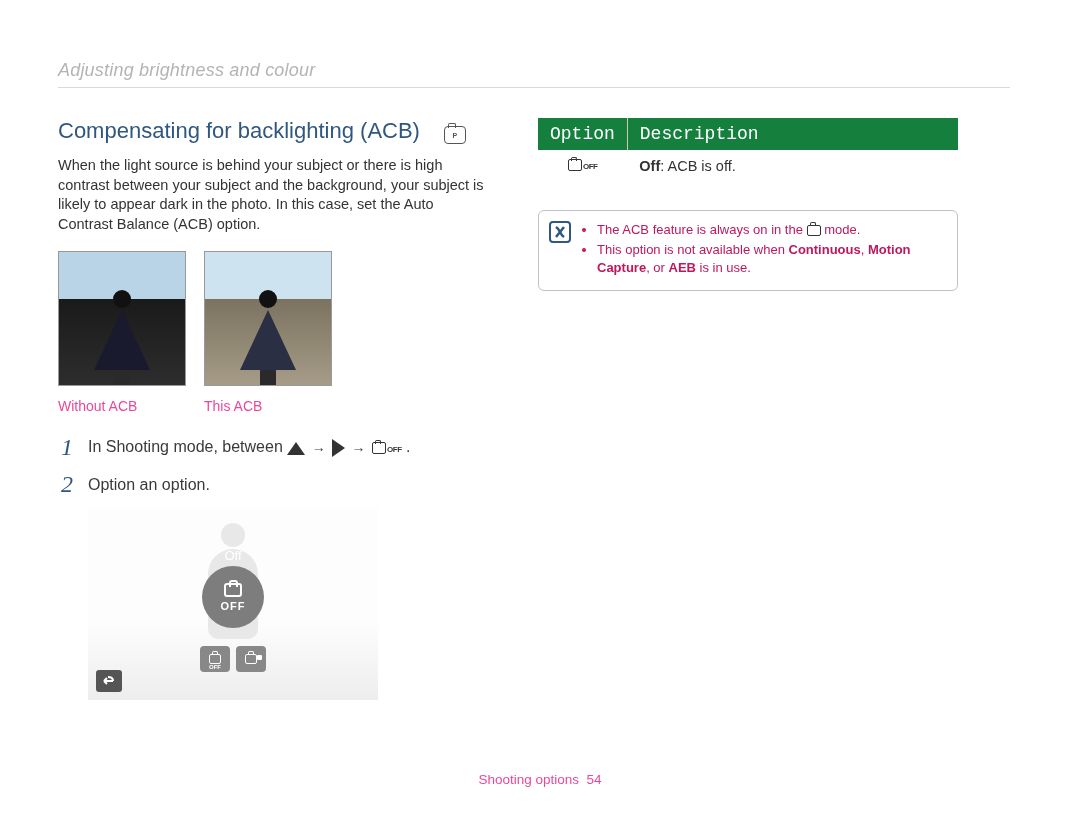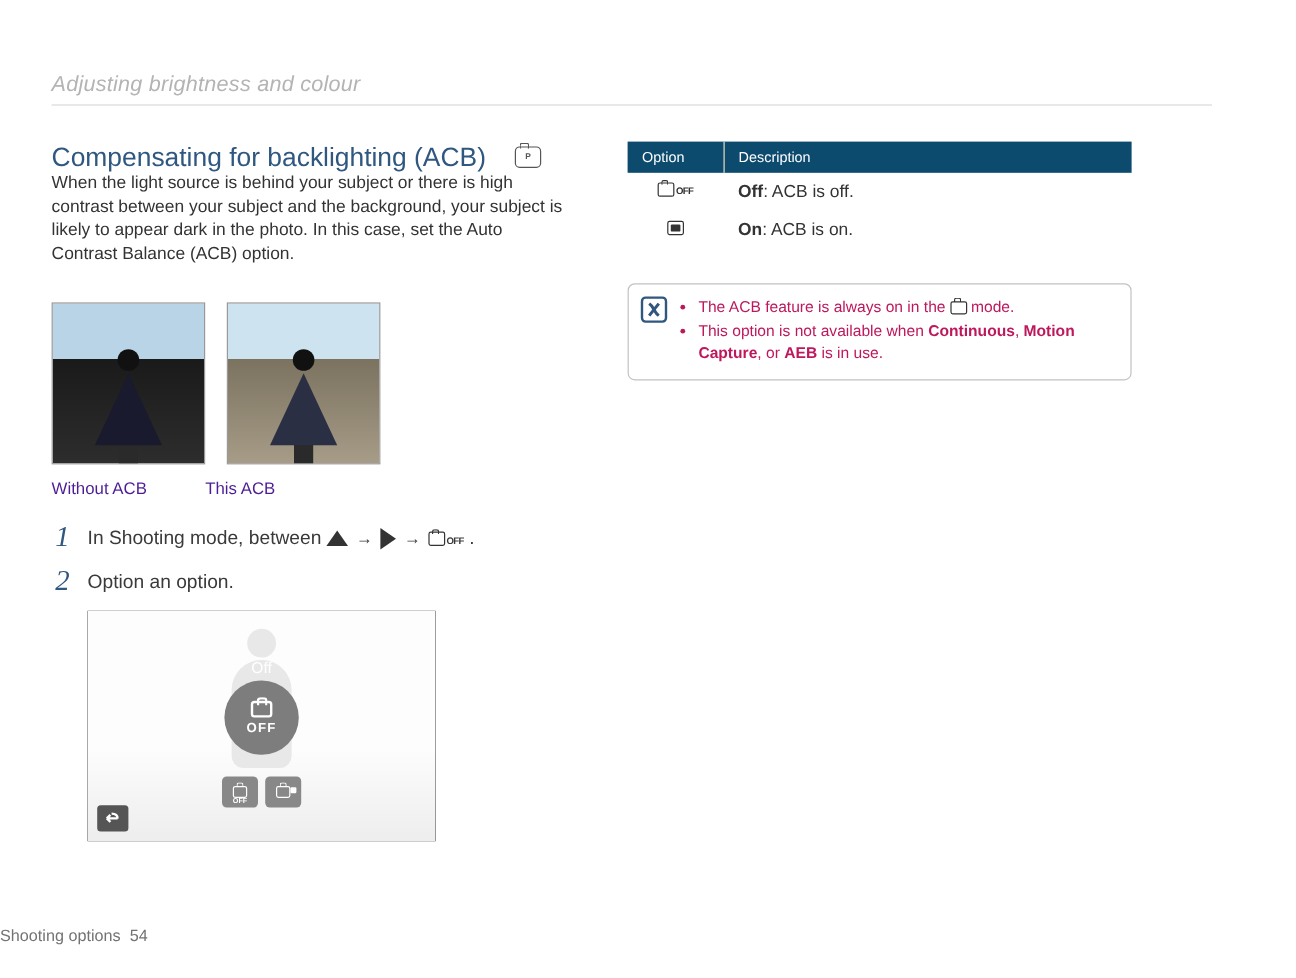--- a/index.html
+++ b/index.html
@@ -5,21 +5,21 @@
   * { box-sizing: border-box; margin: 0; padding: 0; }
   body {
     font-family: "Helvetica Neue", Arial, sans-serif;
     background: #fff;
     width: 1080px;
     height: 815px;
     position: relative;
     color: #3a3a3a;
   }
   .page {
-    padding: 60px 70px 40px 43px;
+    padding: 60px 70px 40px 58px;
   }
   .breadcrumb {
     font-size: 18px;
     color: #b4b4b4;
     font-weight: 300;
     font-style: italic;
     letter-spacing: 0.2px;
     border-bottom: 1px solid #d9d9d9;
     padding-bottom: 6px;
     margin-bottom: 30px;
@@ -28,23 +28,23 @@
     display: flex;
     gap: 50px;
   }
   .col-left { width: 430px; }
   .col-right { width: 420px; }
   .section-title {
     font-size: 22px;
     color: #2f577f;
     font-weight: 400;
     display: flex;
-    align-items: center;
+    align-items: flex-end;
     gap: 24px;
-    margin-bottom: 0;
+    margin-bottom: 12px;
   }
   .mode-icon {
     width: 22px; height: 18px;
     border: 1.6px solid #555;
     border-radius: 4px;
     position: relative;
     display: inline-block;
   }
   .mode-icon::after {
     content:"";
@@ -61,21 +61,21 @@
     font-weight:bold;
     color:#555;
     left:50%; top:50%;
     transform:translate(-50%,-50%);
   }
   .body-text {
     font-size: 14.5px;
     line-height: 1.35;
     color: #333;
     font-weight: 300;
-    margin-bottom: 30px;
+    margin-bottom: 17px;
   }
   .photos {
     display:flex;
     gap:18px;
     margin-bottom:12px;
   }
   .photo {
     width: 128px;
     height: 135px;
     border: 1px solid #999;
@@ -100,22 +100,22 @@
     border-right:28px solid transparent;
     border-top:60px solid #1a1a2e;
     transform:rotate(180deg);
     margin:0 auto;
   }
   .photo .silhouette .legs {
     width:16px;height:18px;background:#2a2a2a;margin:-2px auto 0;
   }
   .photo.bright .silhouette .dress { border-top-color:#2a2f44; }
   .photo-labels {
-    display:flex; 
-    font-size:14px; color:#4c1d95; font-weight:300;
+    display:flex; gap:18px;
+    font-size:14px; color:#ec4899; font-weight:300;
     margin-bottom:20px;
   }
   .photo-labels span { width:128px; }
   .steps { list-style:none; }
   .steps li {
     display:flex;
     gap:12px;
     font-size:16px;
     color:#3a3a3a;
     margin-bottom:10px;
@@ -208,22 +208,22 @@
   .back-btn{
     position:absolute;left:8px;bottom:8px;
     width:26px;height:22px;background:#555;border-radius:3px;
     display:flex;align-items:center;justify-content:center;
   }
   .back-btn svg{fill:none;stroke:#fff;stroke-width:2;}
 
   
   .opt-table{width:100%;border-collapse:collapse;}
   .opt-table thead th{
-    background:#0c4a6e;color:#fff;font-weight:400;font-size:12px;
-    text-align:left;padding:6px 12px;
+    background:#15803d;color:#fff;font-weight:400;font-size:18px;
+    text-align:left;padding:6px 12px;font-family:Liberation Mono, monospace;
   }
   .opt-table thead th:first-child{width:80px;border-right:1px solid #cfc9b0;}
   .opt-table td{
     padding:8px 12px;font-size:14.5px;color:#333;font-weight:300;
     vertical-align:middle;
   }
   .opt-table td:first-child{text-align:center;}
   .desc-b{font-weight:600;}
 
   .note-box{
@@ -243,22 +243,22 @@
   }
   .note-box .note-icon svg{stroke:#2f577f;stroke-width:2.5;fill:none;}
   .note-box ul{list-style:disc;padding-left:16px;}
   .note-box li{margin-bottom:2px;}
   .note-mode-icon{display:inline-block;width:14px;height:11px;border:1.5px solid #333;border-radius:2px;vertical-align:middle;position:relative;}
   .note-mode-icon::before{content:"";position:absolute;top:-4px;left:2px;width:4px;height:3px;border:1.5px solid #333;border-bottom:none;border-radius:2px 2px 0 0;}
 
   .footer{
     position:absolute;
     bottom:28px;left:0;right:0;
-    text-align:left;
-    font-size:13.5px;color:#737373;font-weight:300;
+    text-align:center;
+    font-size:13.5px;color:#ec4899;font-weight:300;
   }
   .footer .pg{font-weight:400;}
 </style>
 </head>
 <body>
 
 <div class="page">
   <div class="breadcrumb">Adjusting brightness and colour</div>
 
   <div class="columns">
@@ -356,24 +356,20 @@
           </tr>
         </thead>
         <tbody>
           <tr>
             <td><span class="acb-off-icon">
                   <span class="frame"></span>
                   <span class="txt">OFF</span>
                 </span></td>
             <td><span class="desc-b">Off</span><span>: ACB is off.</span></td>
           </tr>
-          <tr>
-            <td><span class="acb-on-icon"><span class="frame"></span></span></td>
-            <td><span class="desc-b">On</span><span>: ACB is on.</span></td>
-          </tr>
         </tbody>
       </table>
 
       <div class="note-box">
         <div class="note-icon">
           <svg width="14" height="14" viewBox="0 0 14 14">
               <path d="M3 2 C3 2 7 5 7 9 M11 12 C11 12 7 9 7 5 M3 12 L11 2"></path>
             </svg>
         </div>
         <ul>

